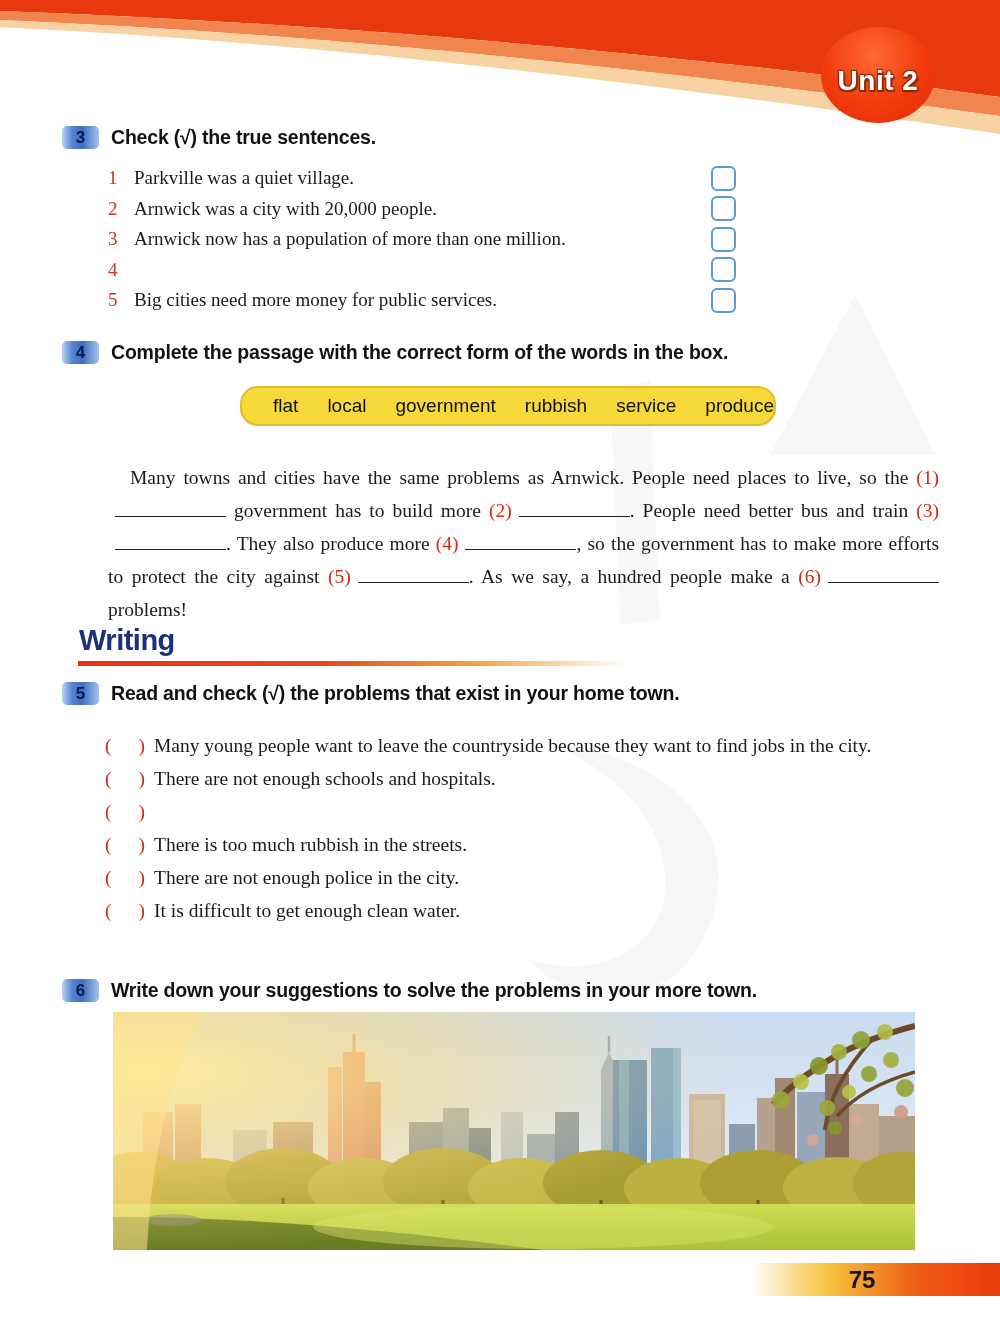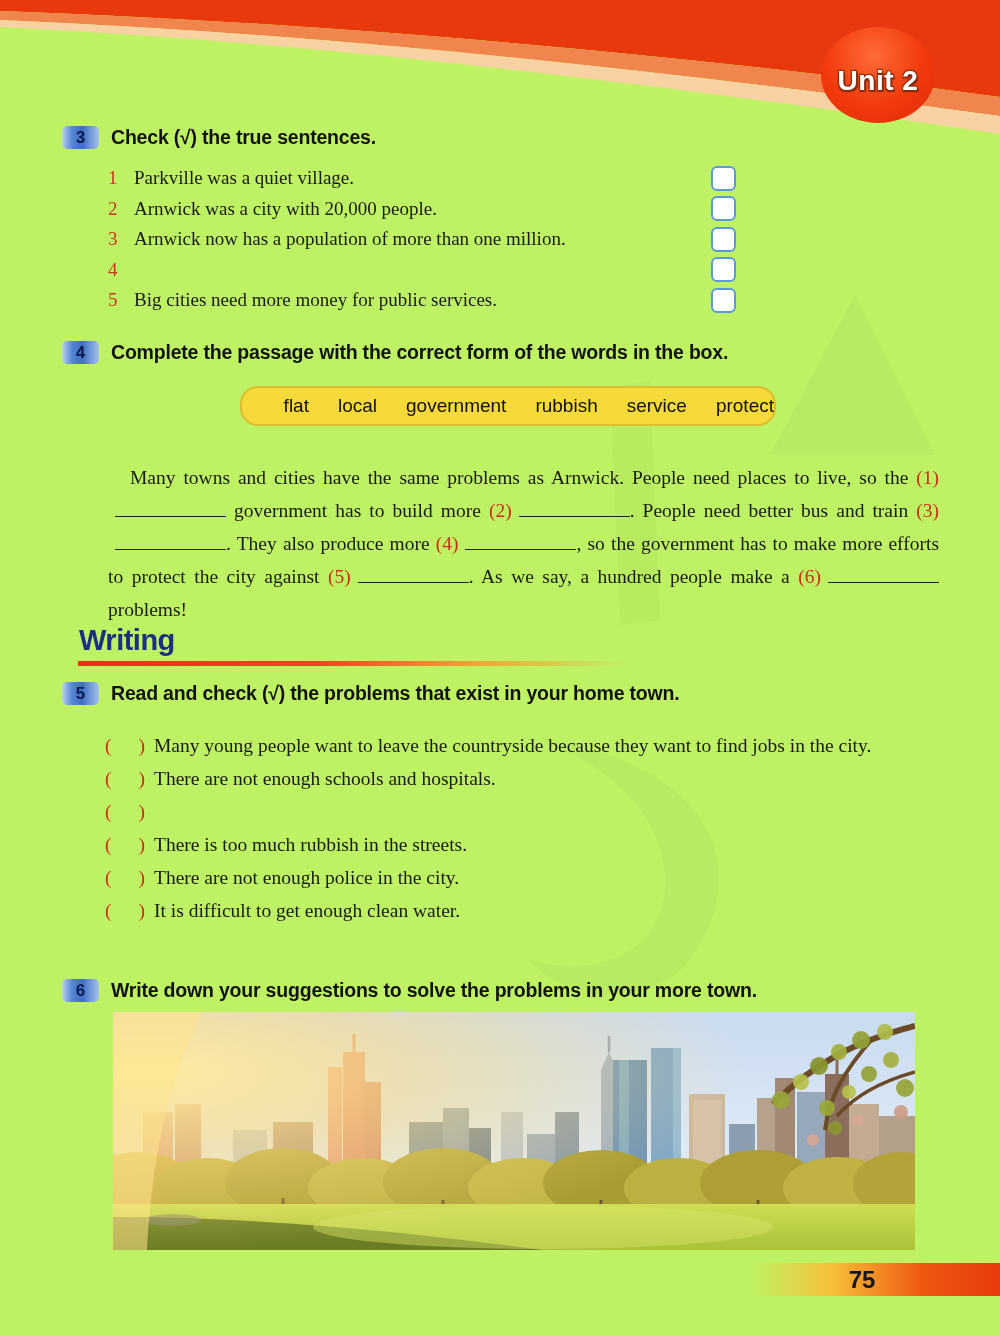--- a/index.html
+++ b/index.html
@@ -1,16 +1,16 @@
 <!DOCTYPE html>
 <html><head>
 <meta charset="utf-8">
 <style>
   html,body{margin:0;padding:0;background:#9a9a9a;}
-  .page{position:relative;width:1000px;height:1336px;background:#bef264;overflow:hidden;
+  .page{position:relative;width:1000px;height:1336px;background:#ffffff;overflow:hidden;
         font-family:"Liberation Serif",serif;color:#1a1a1a;}
   
   .hdr{position:absolute;top:0;left:0;width:1000px;height:145px;}
   .unit-circle{position:absolute;left:821px;top:27px;width:114px;height:96px;border-radius:50%;
      background:radial-gradient(circle at 46% 30%,#ff6a35 0%,#f23a0c 55%,#dd2a06 100%);
      display:flex;align-items:center;justify-content:center;}
   .unit-circle span{font-family:"Liberation Sans",sans-serif;font-weight:bold;font-size:28px;color:#ffffff;
      padding-top:12px;letter-spacing:.5px;
      text-shadow:2px 2px 1px #8a2a08,-1px -1px 1px #8a2a08,1px -1px 1px #8a2a08,-1px 2px 1px #8a2a08;}
   
@@ -114,21 +114,21 @@
     <span class="badge">4</span>
     <span class="ex-title">Complete the passage with the correct form of the words in the box.</span>
   </div>
 
   <div class="word-box">
     <span>flat</span>
     <span>local</span>
     <span>government</span>
     <span>rubbish</span>
     <span>service</span>
-    <span>protect</span>
+    <span>produce</span>
   </div>
 
   <p class="passage"><span>Many towns and cities have the same problems as Arnwick. People need places to live, so the </span><span class="rnum">(1)</span><span class="blank"></span><span> government has to build more </span><span class="rnum">(2)</span><span class="blank"></span><span>. People need better bus and train </span><span class="rnum">(3)</span><span class="blank"></span><span>. They also produce more </span><span class="rnum">(4)</span><span class="blank"></span><span>, so the government has to make more efforts to protect the city against </span><span class="rnum">(5)</span><span class="blank"></span><span>. As we say, a hundred people make a </span><span class="rnum">(6)</span><span class="blank"></span><span> problems!</span></p>
 
   <div class="writing">Writing</div>
   <div class="writing-line"></div>
 
   <div class="ex-head" style="top:682px;left:62px;">
     <span class="badge">5</span>
     <span class="ex-title">Read and check (√) the problems that exist in your home town.</span>

